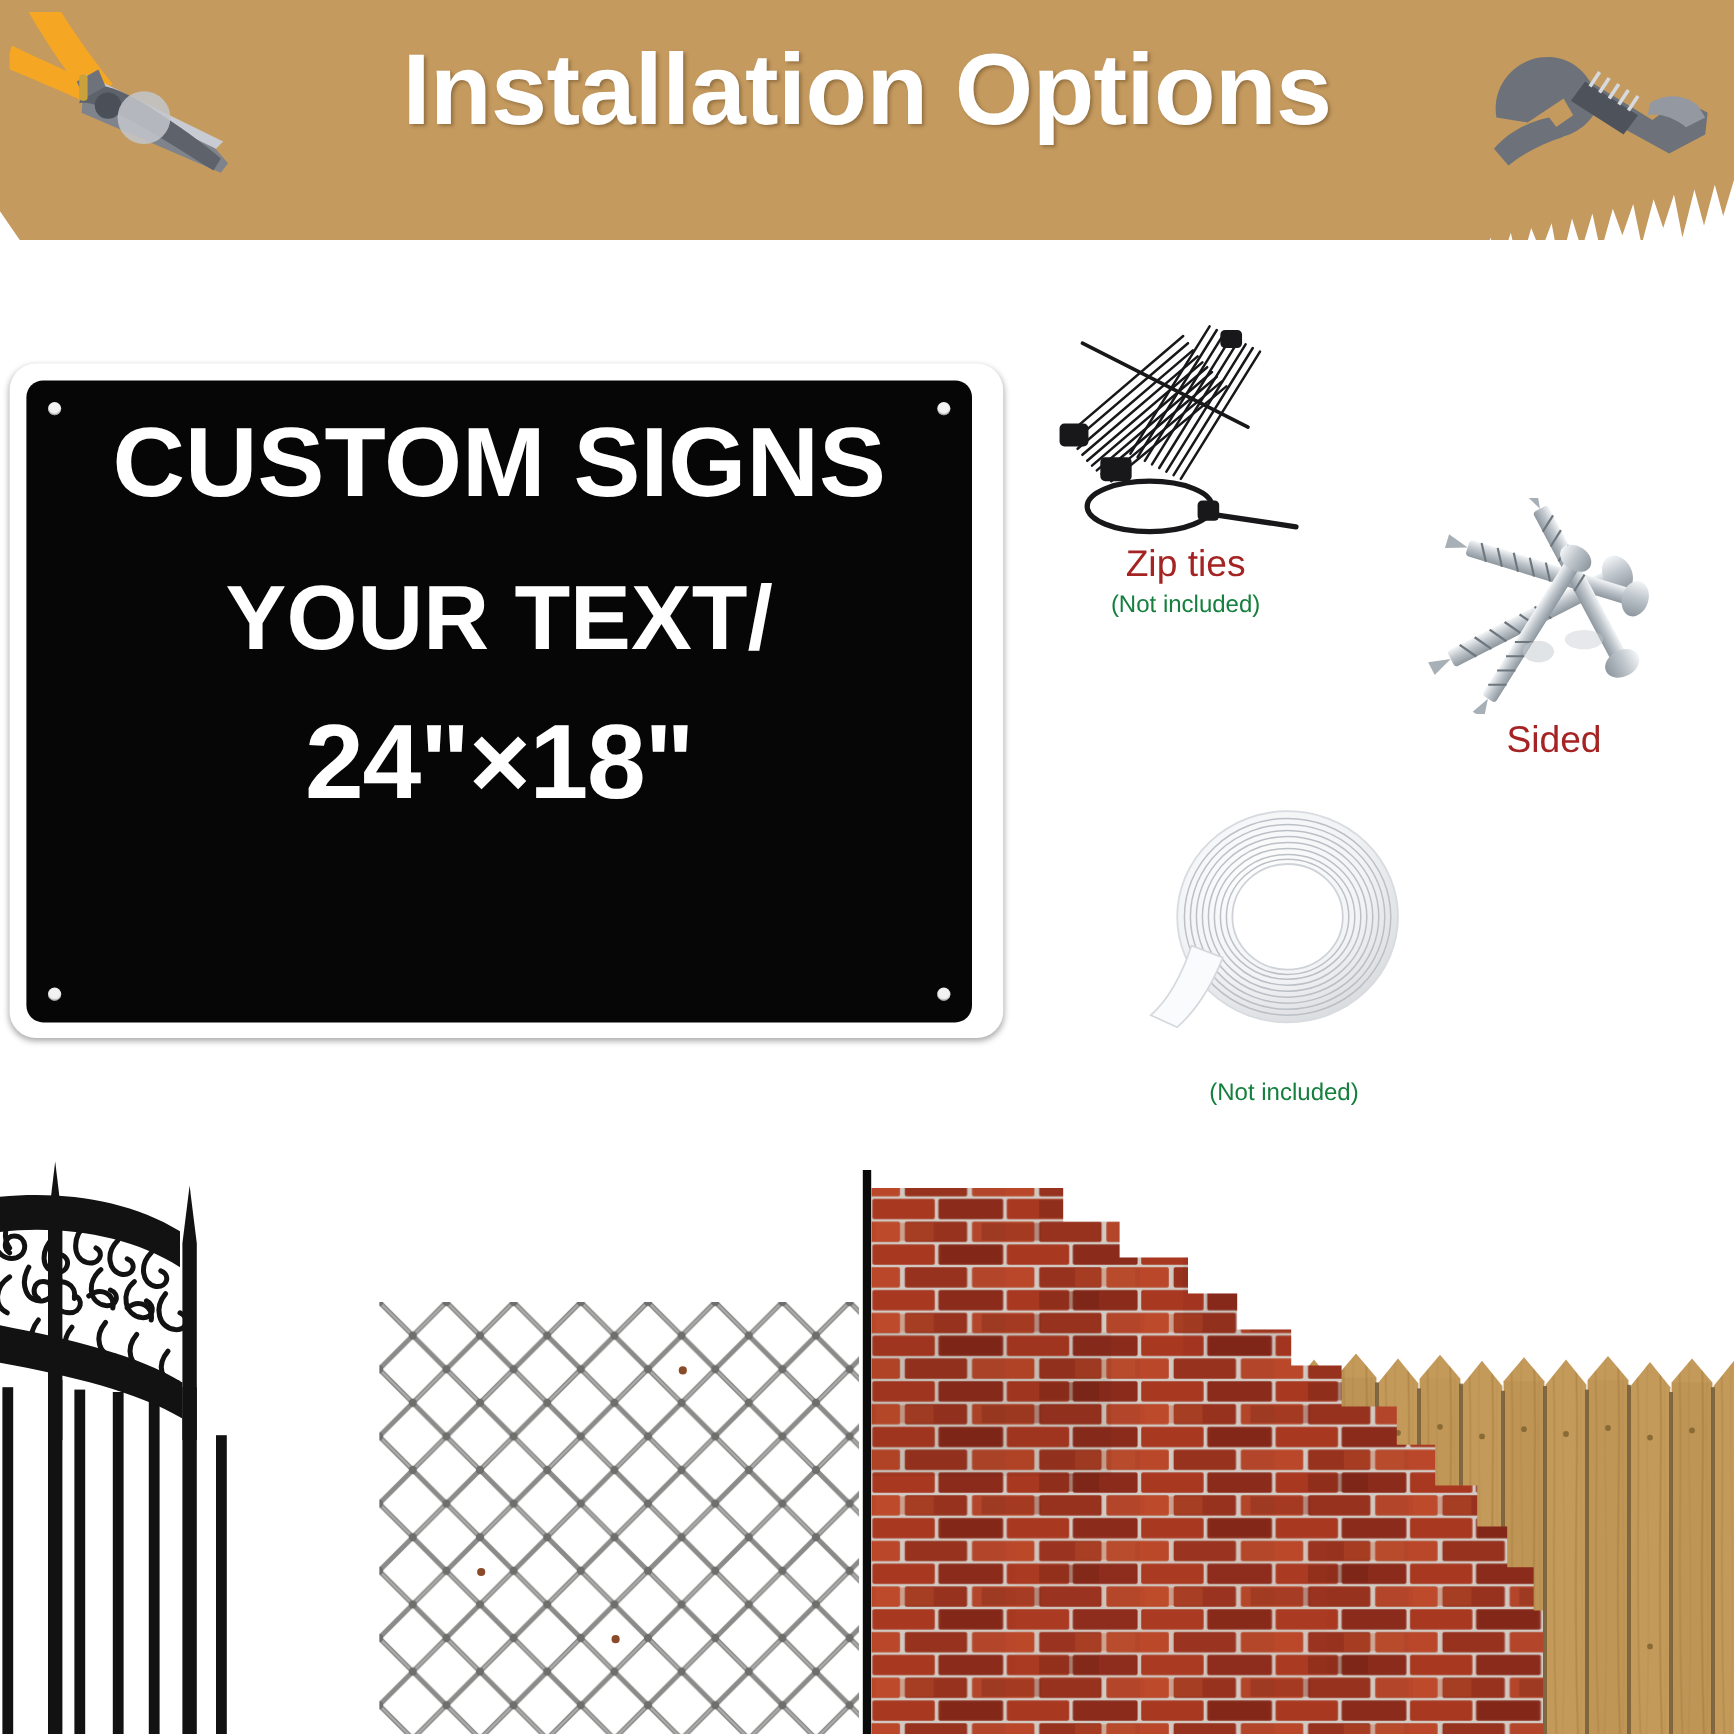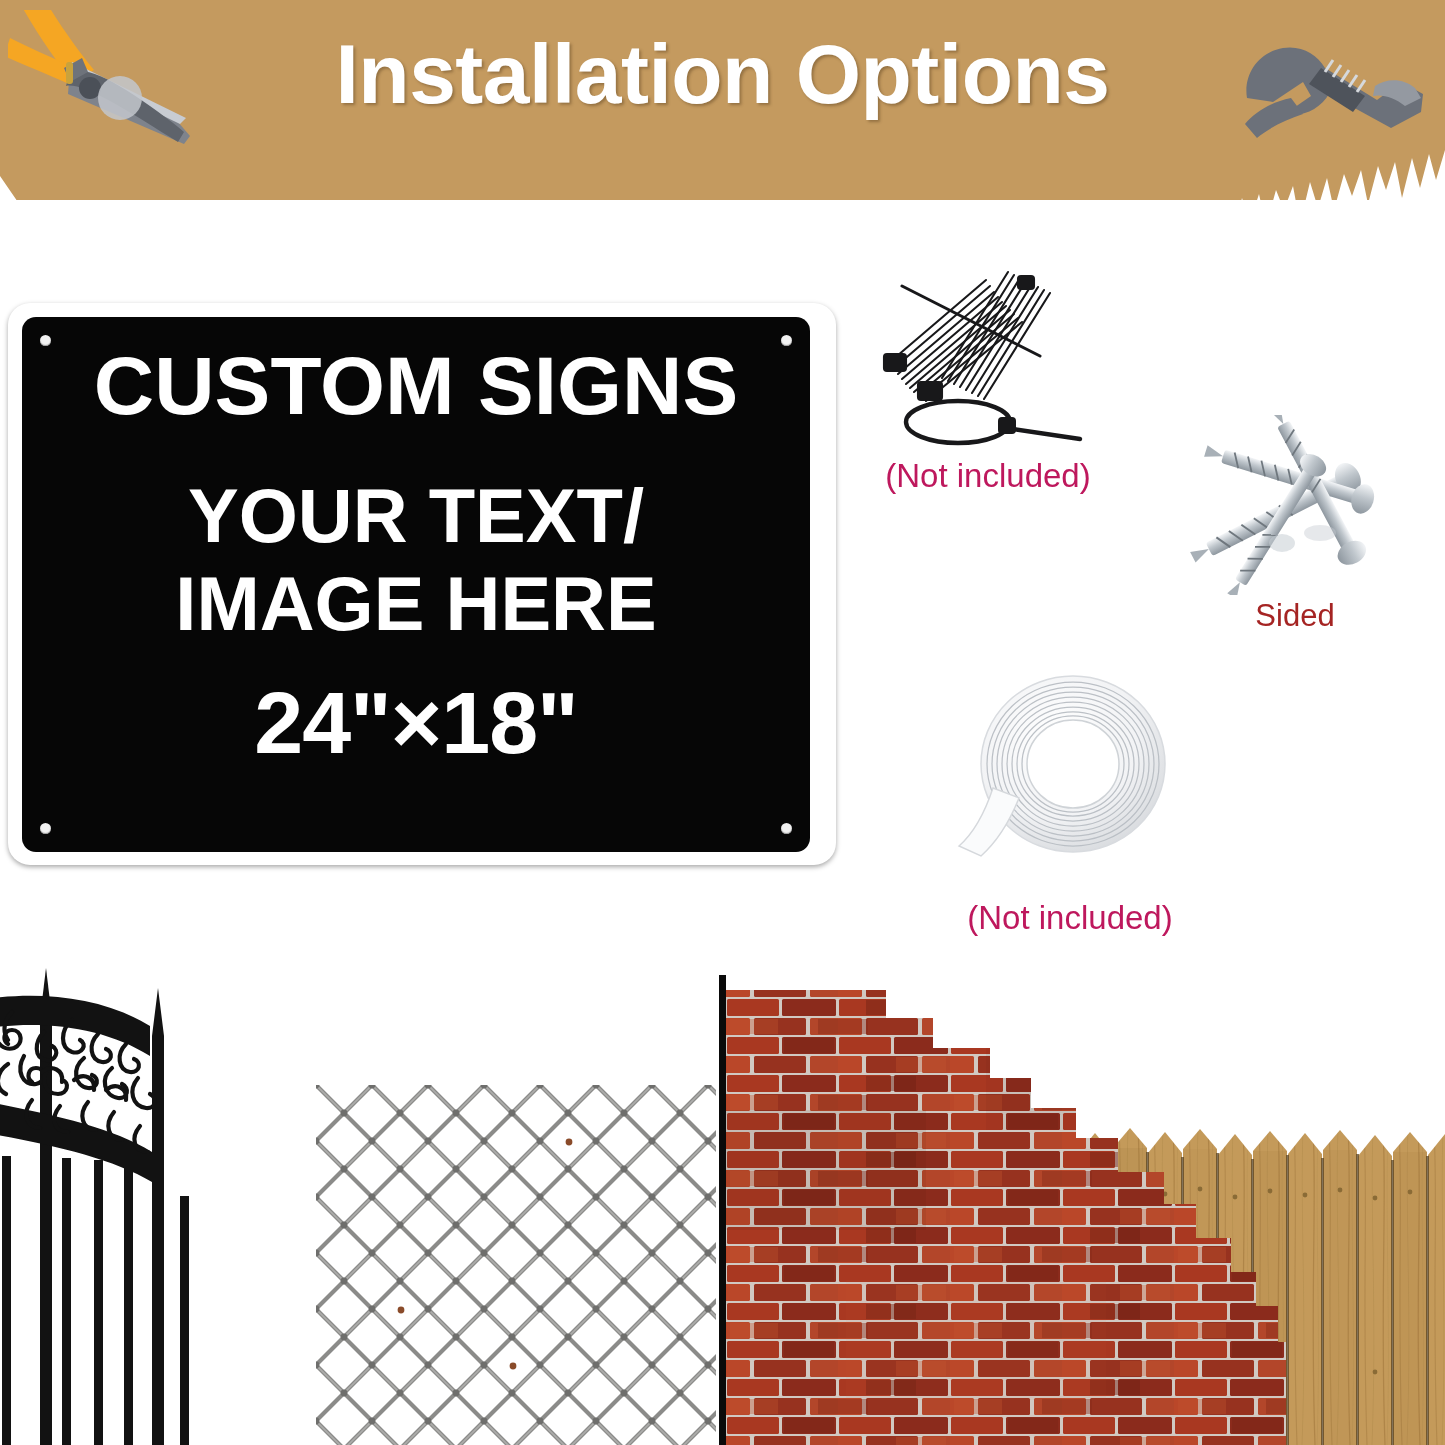--- a/index.html
+++ b/index.html
@@ -72,21 +72,21 @@
     font-size:88px; font-weight:bold; letter-spacing:-1px;
     white-space:nowrap;
   }
 
   
   .accessory { position:absolute; text-align:center; }
   .acc-title {
     color:#A52423; font-size:31px; line-height:1.12; white-space:pre-line;
   }
   .acc-note {
-    color:#be185d; font-size:33px; line-height:1.18; margin-top:5px;
+    color:#15803d; font-size:20px; line-height:1.18; margin-top:5px;
     white-space:pre-line;
   }
 
   #acc-zipties { left:838px; top:258px; width:300px; }
   #acc-screws  { left:1150px; top:415px; width:290px; }
   #acc-tape    { left:920px; top:660px; width:300px; }
 
   .acc-art { position:relative; margin:0 auto; }
 
   
@@ -186,21 +186,20 @@
 <div id="sign-board">
   <div id="sign-face">
     <span class="mount-hole mh-tl"></span>
     <span class="mount-hole mh-tr"></span>
     <span class="mount-hole mh-bl"></span>
     <span class="mount-hole mh-br"></span>
 
     <div id="sign-text-block">
       <div id="sign-line-1">CUSTOM SIGNS</div>
       <div id="sign-line-2">YOUR TEXT/</div>
-      <div id="sign-line-3">IMAGE HERE</div>
       <div id="sign-line-4">24"×18"</div>
     </div>
   </div>
 </div>
 
 <div class="accessory" id="acc-zipties">
   <svg class="acc-art" width="260" height="190" viewBox="0 0 260 190">
     <g stroke="#18181A" stroke-width="2.1" fill="none" stroke-linecap="round">
       <g>
         <line x1="32" y1="104" x2="128" y2="22"></line>
@@ -228,20 +227,21 @@
       <rect x="26" y="96" width="22" height="17" rx="3" fill="#18181A"></rect>
       <rect x="60" y="124" width="24" height="18" rx="3" fill="#18181A"></rect>
       <rect x="160" y="18" width="16" height="13" rx="3" fill="#18181A"></rect>
     </g>
     <g stroke="#18181A" stroke-width="4.4" fill="none" stroke-linecap="round">
       <ellipse cx="100" cy="164" rx="52" ry="21"></ellipse>
       <path d="M148,170 L222,181"></path>
     </g>
     <rect x="140" y="159" width="18" height="17" rx="4" fill="#18181A"></rect>
   </svg>
+  <div class="acc-title">Zip ties</div>
   <div class="acc-note">(Not included)</div>
 </div>
 
 <div class="accessory" id="acc-screws">
   <svg class="acc-art" width="250" height="180" viewBox="0 0 250 180">
     <defs>
       <linearGradient id="metal" x1="0" y1="0" x2="0" y2="1">
         <stop offset="0%" stop-color="#F3F5F7"></stop>
         <stop offset="45%" stop-color="#BFC6CC"></stop>
         <stop offset="100%" stop-color="#8E979F"></stop>

